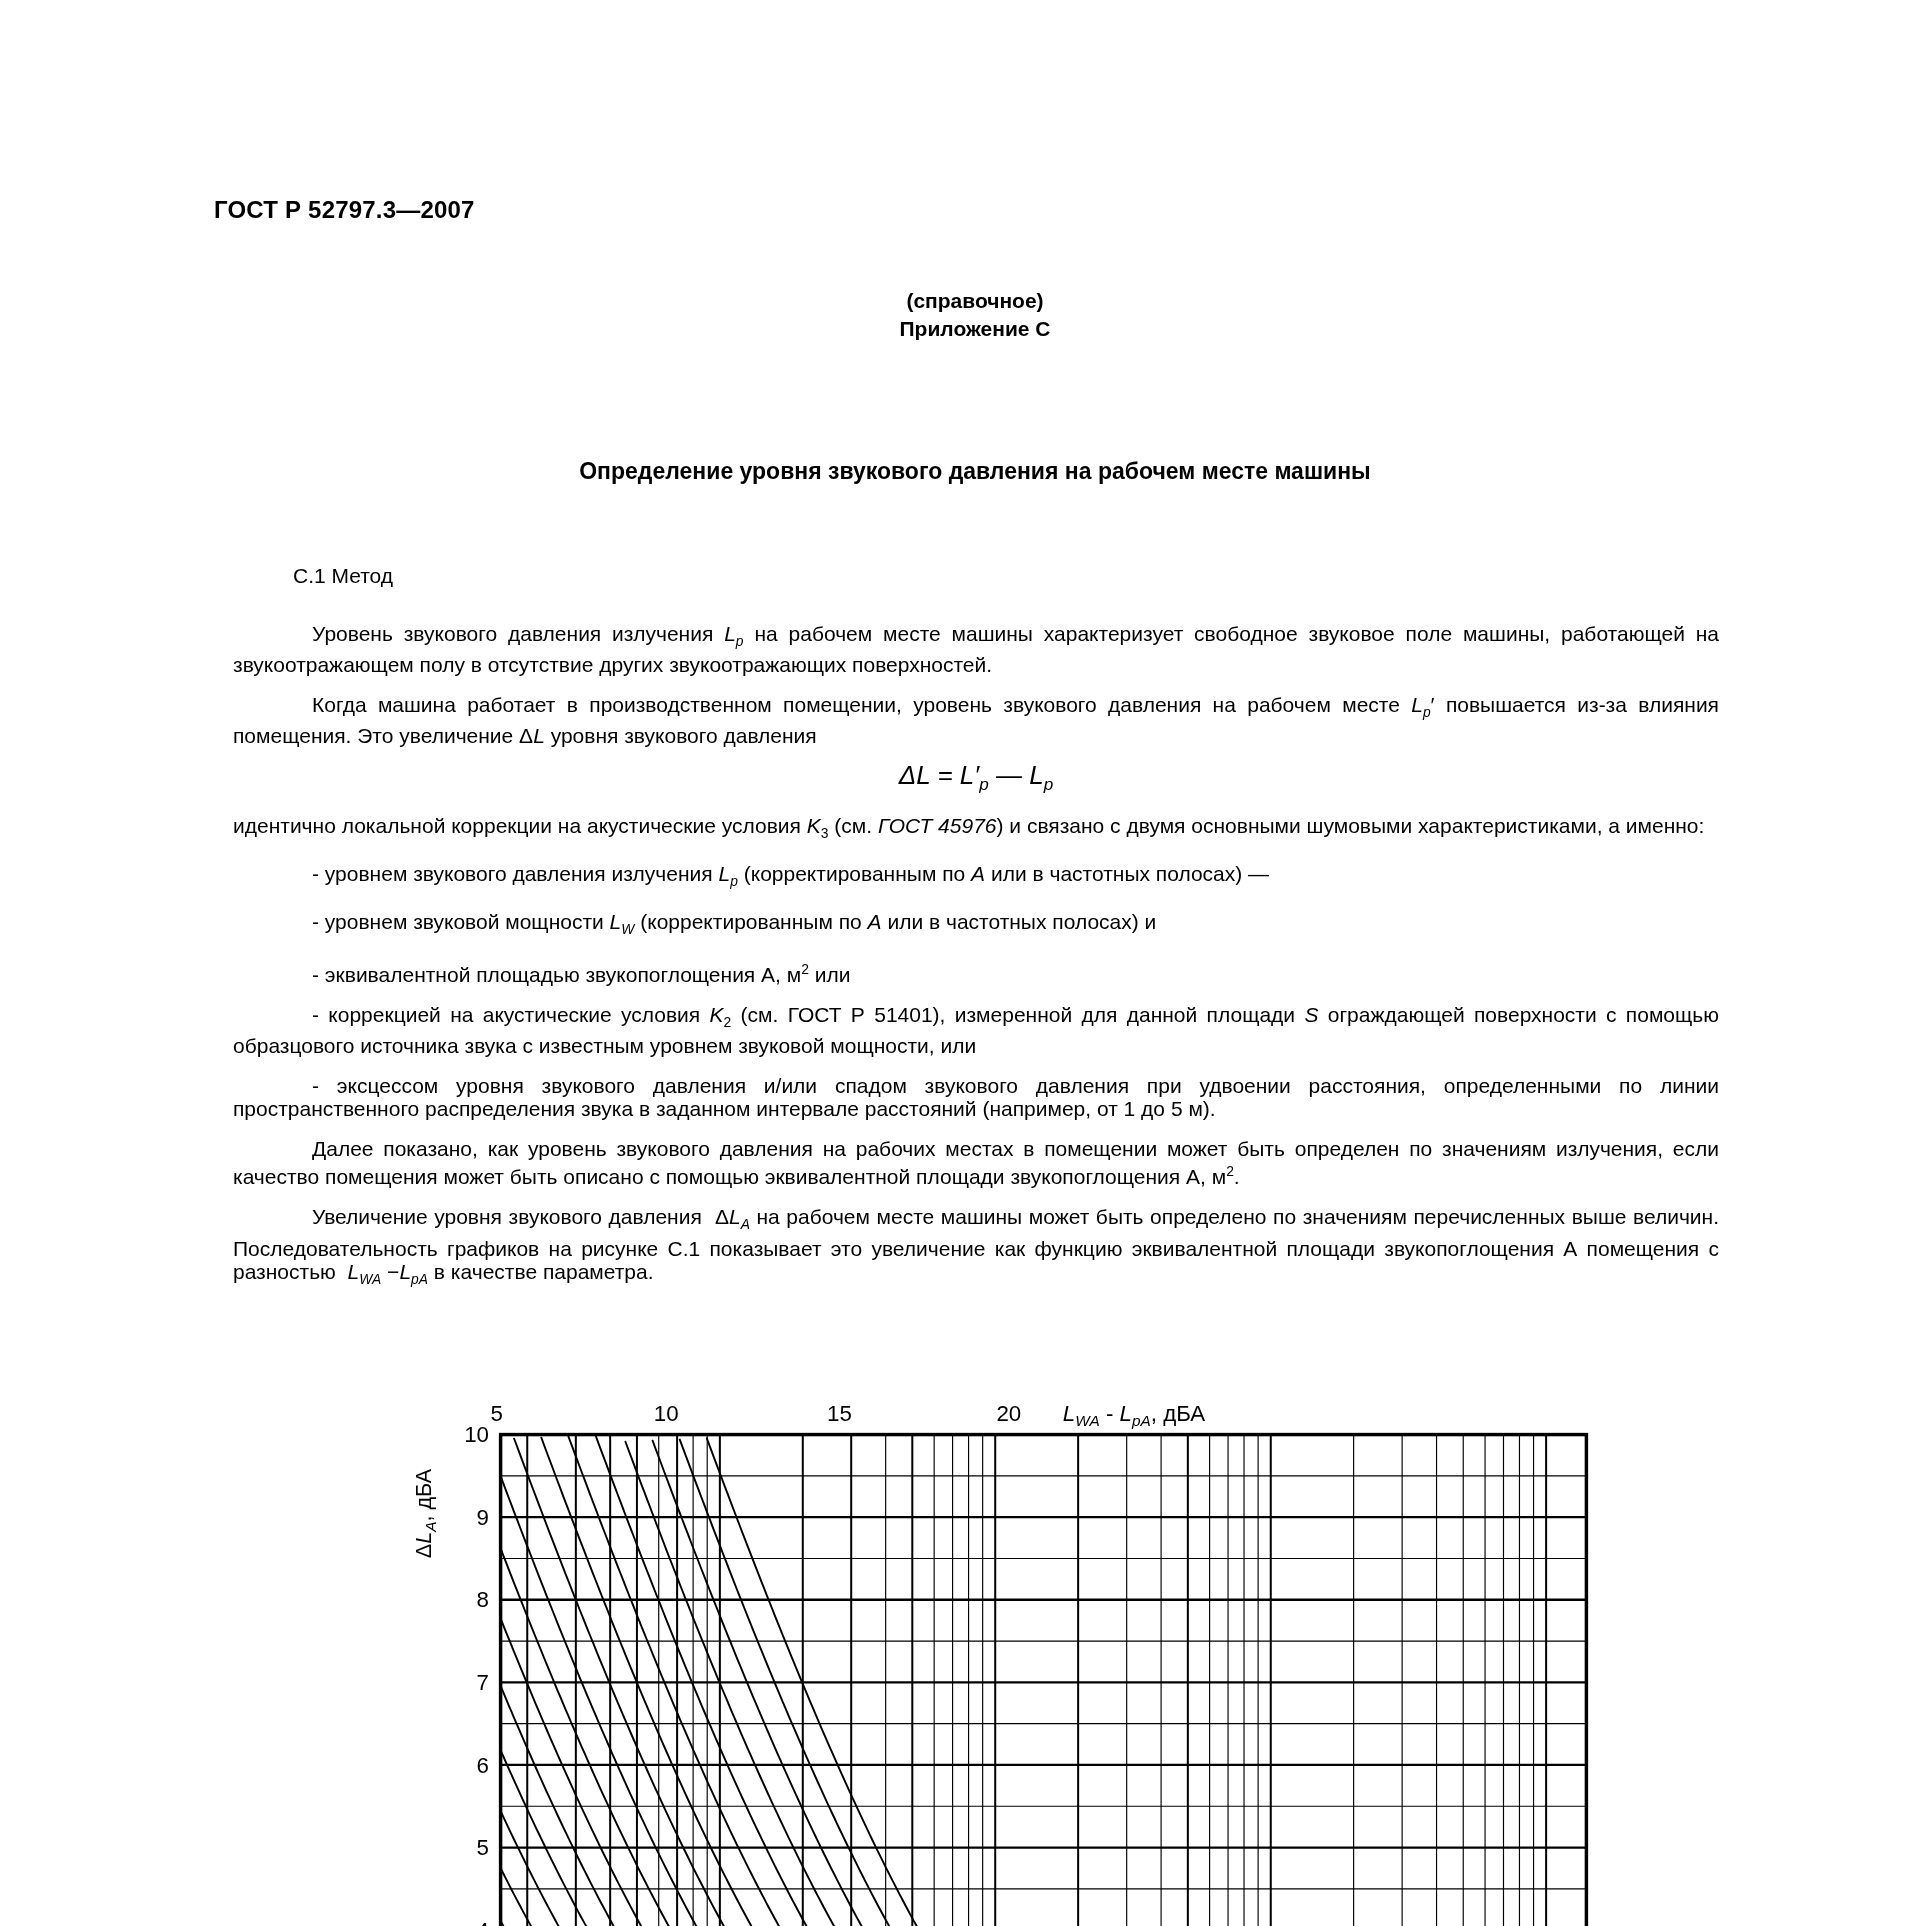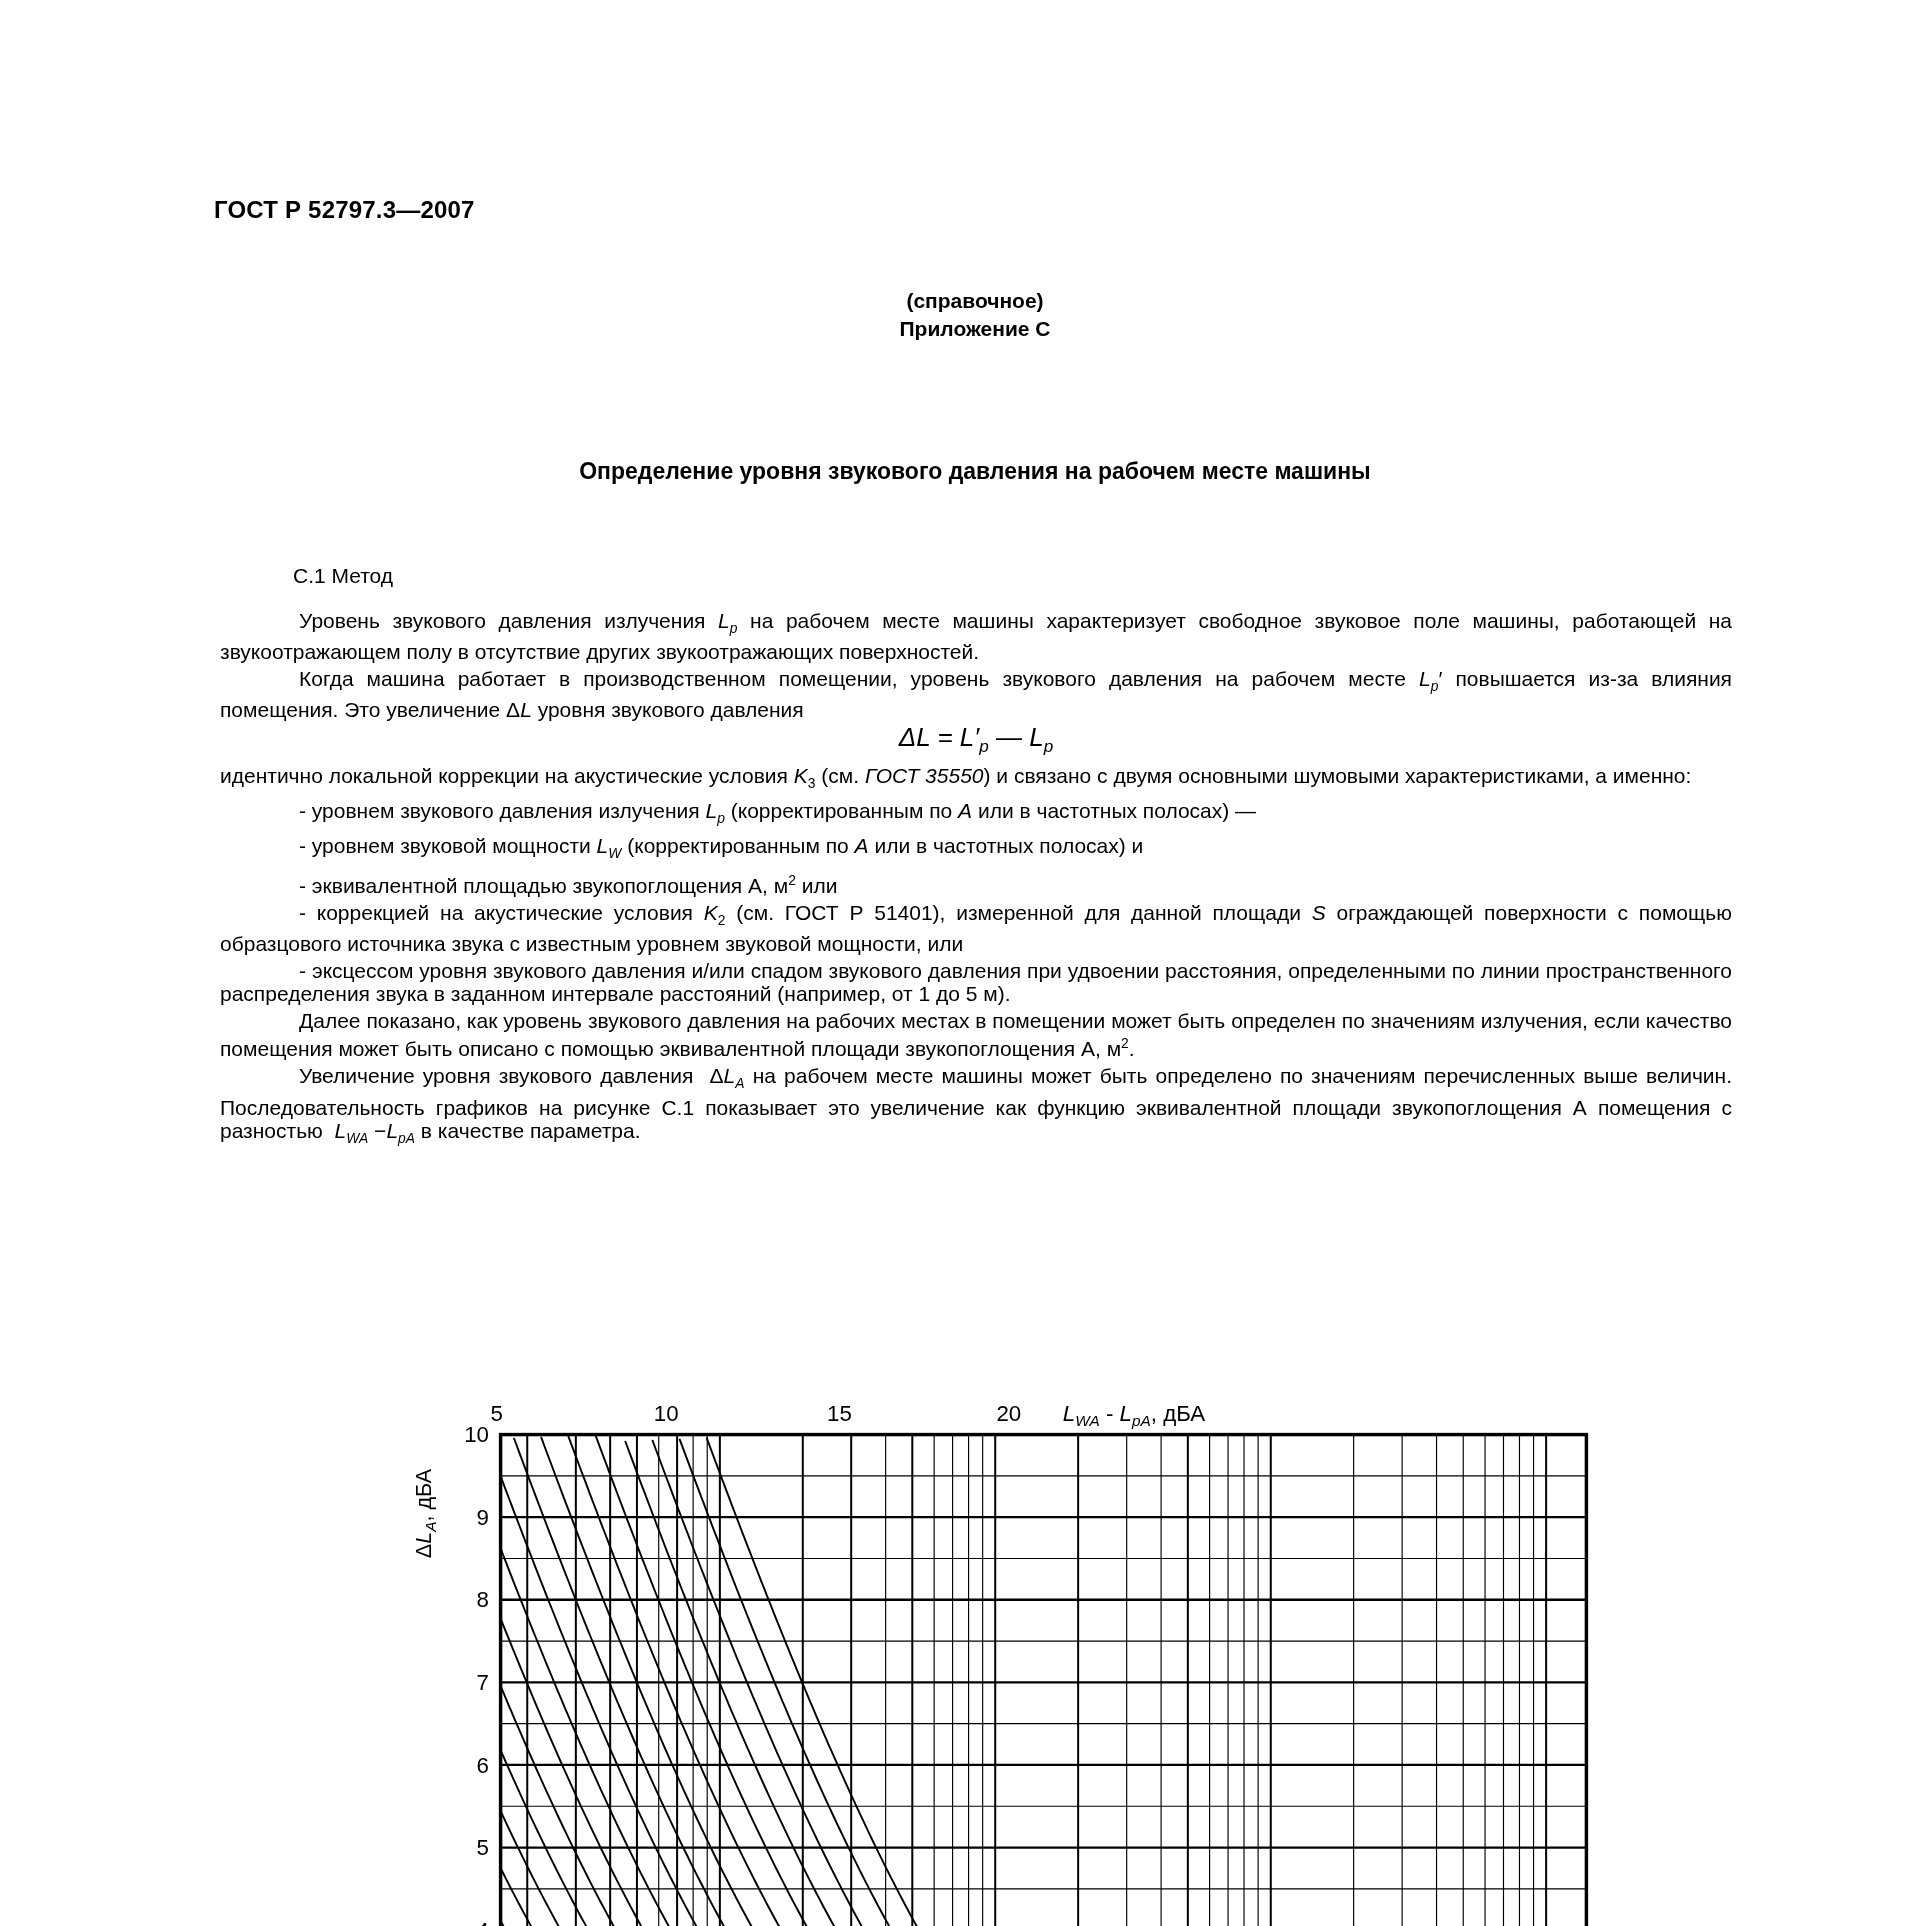--- a/index.html
+++ b/index.html
@@ -52,21 +52,21 @@
     font-size:21px;
     font-weight:normal;
     white-space:nowrap;
   }
   .body{
     position:absolute;
     left:216px; top:605px; width:1520px;
     font-size:21px;
     line-height:23px;
   }
-  .body p{margin:4px;padding:0;text-align:justify;}
+  .body p{margin:17px;padding:0;text-align:justify;}
   .body p.ind{text-indent:79px;}
   .body p.eq{
     text-align:center;
     text-indent:0;
     font-style:italic;
     font-size:26px;
     margin:5px 0 5px 0;
   }
   .body p.li{text-indent:79px;}
   sub{font-size:.66em;vertical-align:sub;}
@@ -100,21 +100,21 @@
   <div class="section-head">С.1  Метод</div>
 
   <div class="body">
 
     <p class="ind">Уровень звукового давления излучения <i>L</i><sub><i>p</i></sub> на рабочем месте машины характеризует свободное звуковое поле машины, работающей на звукоотражающем полу в отсутствие других звукоотражающих поверхностей.</p>
 
     <p class="ind">Когда машина работает в производственном помещении, уровень звукового давления на рабочем месте <i>L</i><sub><i>p</i></sub>′ повышается из-за влияния помещения. Это увеличение Δ<i>L</i> уровня звукового давления</p>
 
     <p class="eq">Δ<i>L</i> = <i>L</i>′<sub><i>p</i></sub> — <i>L</i><sub><i>p</i></sub></p>
 
-    <p>идентично локальной коррекции на акустические условия <i>K</i><sub>3</sub> (см. <i>ГОСТ 35550</i>) и связано с двумя основными шумовыми характеристиками, а именно:</p>
+    <p>идентично локальной коррекции на акустические условия <i>K</i><sub>3</sub> (см. <i>ГОСТ 45976</i>) и связано с двумя основными шумовыми характеристиками, а именно:</p>
 
     <p class="li">-  уровнем звукового давления излучения <i>L</i><sub><i>p</i></sub> (корректированным по <i>A</i> или в частотных полосах) —</p>
 
     <p class="li">-  уровнем звуковой мощности <i>L</i><sub><i>W</i></sub> (корректированным по <i>A</i> или в частотных полосах) и</p>
 
 
     <p class="li">-  эквивалентной площадью звукопоглощения А, м<sup>2</sup> или</p>
 
     <p class="li">-  коррекцией на акустические условия <i>K</i><sub>2</sub> (см. ГОСТ Р 51401), измеренной для данной площади <i>S</i> ограждающей поверхности с помощью образцового источника звука с известным уровнем звуковой мощности, или</p>
 

